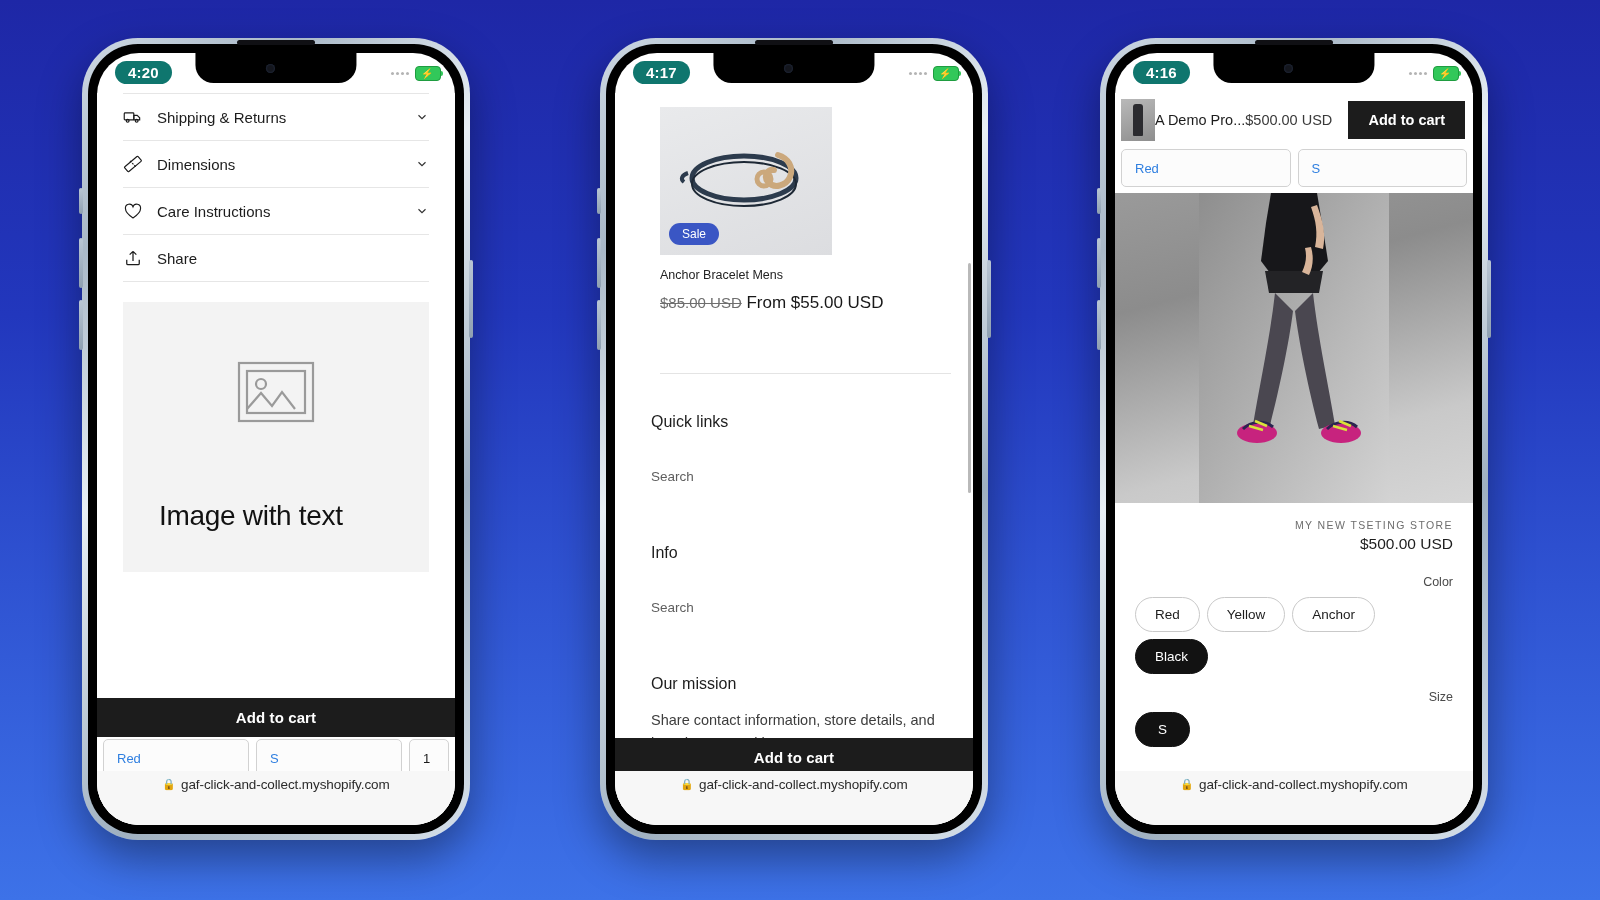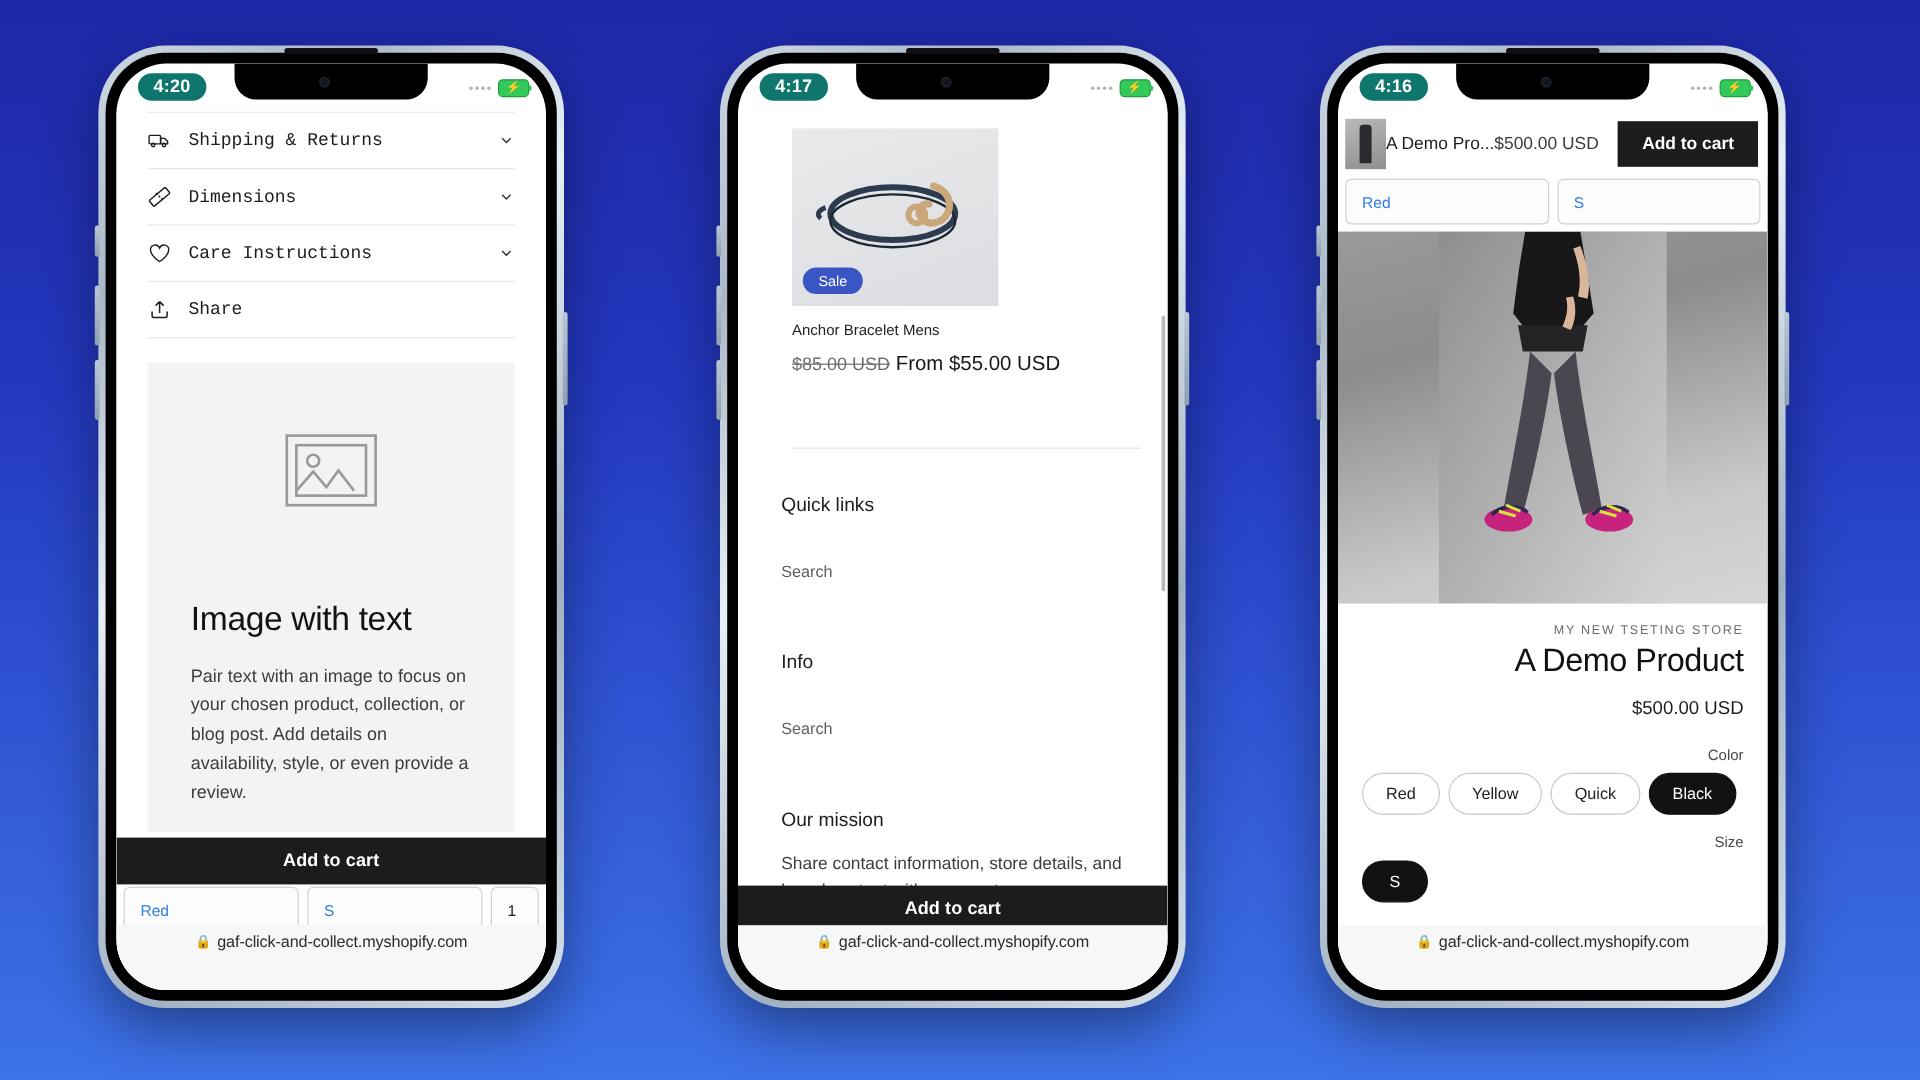--- a/index.html
+++ b/index.html
@@ -42,21 +42,21 @@
   .webview{position:absolute;left:0;right:0;top:40px;bottom:0;background:#fff;overflow:hidden;}
 
   
   .urlbar{position:absolute;left:0;right:0;bottom:0;height:48px;background:#f7f7f7;
     display:flex;align-items:flex-start;justify-content:center;padding-top:6px;z-index:25;}
   .urltext{font-size:13.5px;color:#2b2b2b;display:flex;align-items:center;gap:5px;letter-spacing:-.1px;}
   .lock{font-size:11px;color:#777;}
   .homebar{position:absolute;left:50%;transform:translateX(-50%);bottom:9px;width:130px;height:5px;border-radius:3px;background:#0c0c0c;}
 
   
-  .acc-wrap{padding:0 26px;font-family:Liberation Mono, monospace;}
+  .acc-wrap{padding:0 26px;}
   .acc-row{display:flex;align-items:center;gap:14px;height:46px;border-top:1px solid #e6e6e6;}
   .acc-row:first-child{border-top:1px solid #e6e6e6;}
   .acc-label{flex:1;font-size:15px;color:#1c1c1c;}
   .chev{color:#333;font-size:13px;}
   .ic{width:20px;height:20px;display:block;color:#1c1c1c;}
 
   .img-with-text{margin:20px 26px 0;background:#f3f3f3;}
   .ph-img{height:180px;display:flex;align-items:center;justify-content:center;}
   .iwt-body{padding:6px 36px 20px;}
   .iwt-title{font-size:28px;font-weight:400;color:#121212;margin:12px 0 20px;letter-spacing:-.3px;}
@@ -191,21 +191,20 @@
             <div class="ph-img">
               <svg width="78" height="62" viewBox="0 0 78 62" fill="none" stroke="#9a9a9a" stroke-width="2.2">
                 <rect x="2" y="2" width="74" height="58"></rect>
                 <rect x="10" y="10" width="58" height="42"></rect>
                 <circle cx="24" cy="23" r="5"></circle>
                 <path d="M10 48l14-16 11 13 10-14 13 17"></path>
               </svg>
             </div>
             <div class="iwt-body">
               <div class="iwt-title">Image with text</div>
-              <div class="iwt-text">Pair text with an image to focus on your chosen product, collection, or blog post. Add details on availability, style, or even provide a review.</div>
             </div>
           </div>
 
           <div class="atc-bar" style="bottom:88px;">Add to cart</div>
 
           <div class="fieldrow" style="bottom:48px;">
             <div class="field" style="flex:1.32;">Red</div>
             <div class="field" style="flex:1.32;">S</div>
             <div class="field dark-val" style="flex:0 0 40px;">1</div>
           </div>
@@ -359,28 +358,27 @@
               <ellipse cx="142" cy="240" rx="20" ry="10" fill="#c7237e"></ellipse>
               <path d="M44 236c8-8 22-9 30-2" fill="none" stroke="#2b2550" stroke-width="3"></path>
               <path d="M128 236c8-8 22-9 30-2" fill="none" stroke="#2b2550" stroke-width="3"></path>
               <path d="M50 233l14 4M56 228l12 5" stroke="#d8e23a" stroke-width="2.5"></path>
               <path d="M134 233l14 4M140 228l12 5" stroke="#d8e23a" stroke-width="2.5"></path>
             </svg>
           </div>
 
           <div class="p3-body">
             <div class="vendor">MY NEW TSETING STORE</div>
-            <div class="p3-title">A Demo Product</div>
             <div class="p3-price">$500.00 USD</div>
 
             <div class="opt-label">Color</div>
             <div class="pills">
               <span class="pill">Red</span>
               <span class="pill">Yellow</span>
-              <span class="pill">Quick</span>
+              <span class="pill">Anchor</span>
               <span class="pill sel">Black</span>
             </div>
 
             <div class="opt-label">Size</div>
             <div class="pills">
               <span class="pill sel" style="padding:9px 22px;">S</span>
             </div>
           </div>
 
           <div class="urlbar">

